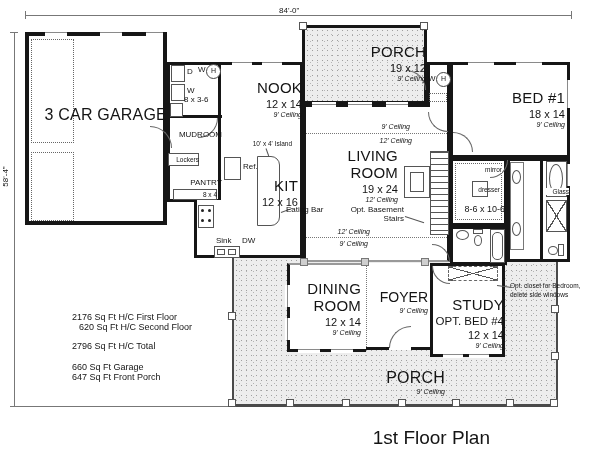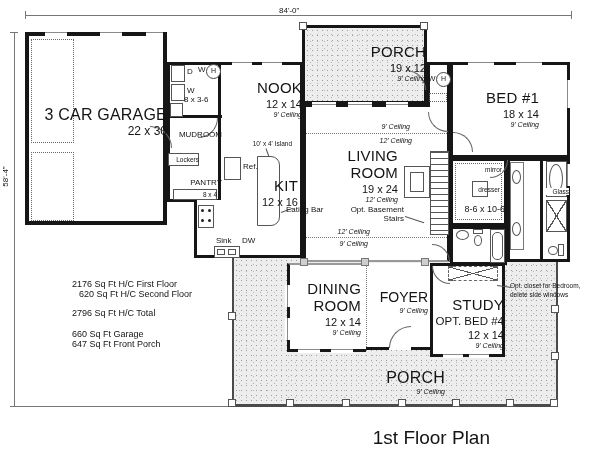--- a/index.html
+++ b/index.html
@@ -31,21 +31,21 @@
   .leader{position:absolute;background:#555;height:1px;transform-origin:left center;z-index:7;}
   .stairs{position:absolute;background:repeating-linear-gradient(#555 0 1px,#fff 1px 6px);border:1px solid #555;z-index:6;}
   .xbox{background-image:linear-gradient(to top right,transparent 48%,#555 48% 52%,transparent 52%),
                         linear-gradient(to bottom right,transparent 48%,#555 48% 52%,transparent 52%);}
   .whc{position:absolute;width:13px;height:13px;border:1px solid #444;border-radius:50%;font-size:7px;line-height:12px;text-align:center;background:#fff;z-index:7;}
   .dimline-h{position:absolute;border-top:1px solid #777;z-index:1;}
   .dimline-v{position:absolute;border-left:1px solid #777;z-index:1;}
   .dimlbl{position:absolute;font-size:8px;background:#fff;padding:0 3px;z-index:2;}
   .burner{position:absolute;width:3px;height:3px;background:#222;border-radius:50%;z-index:7;}
   .caption{position:absolute;font-size:19px;text-align:right;z-index:8;}
-  .stats{position:absolute;font-size:9px;line-height:10px;z-index:8;white-space:nowrap;}
+  .stats{position:absolute;font-size:9px;line-height:10px;z-index:8;white-space:nowrap;margin-top:33px;}
 </style>
 </head>
 <body>
 
 <div class="plan">
 
   <div class="dimline-h" style="left:25px;top:15px;width:547px;"></div>
   <div class="abs" style="left:25px;top:11px;width:1px;height:8px;background:#777;"></div>
   <div class="abs" style="left:571px;top:11px;width:1px;height:8px;background:#777;"></div>
   <div class="dimlbl" style="left:276px;top:6px;">84'-0"</div>
@@ -130,21 +130,20 @@
   <div class="fix" style="left:168px;top:153px;width:31px;height:13px;"></div>
   <div class="lbl tiny" style="left:168px;top:156px;width:31px;">Lockers</div>
   <div class="lbl small" style="left:167px;top:179px;width:55px;">PANTRY</div>
   <div class="fix" style="left:173px;top:189px;width:44px;height:11px;"></div>
   <div class="lbl tiny" style="left:173px;top:191px;width:44px;">8 x 4</div>
   <div class="arc" style="left:150px;top:126px;width:22px;height:22px;transform:rotate(90deg);"></div>
   <div class="arc" style="left:198px;top:118px;width:20px;height:20px;transform:rotate(180deg);"></div>
 
   <div class="lbl" style="left:25px;top:106px;width:142px;">
     <span class="name" style="font-size:16px;">3 CAR GARAGE</span>
-    <span class="size" style="font-size:12px;">22 x 30</span>
   </div>
 
   <div class="lbl" style="left:220px;top:80px;width:82px;">
     <span class="name">NOOK</span>
     <span class="size">12 x 14</span>
     <span class="ceil">9' Ceiling</span>
   </div>
   <div class="fix" style="left:224px;top:157px;width:17px;height:23px;"></div>
   <div class="lbl small" style="left:243px;top:163px;">Ref.</div>
   <div class="fix" style="left:257px;top:156px;width:23px;height:70px;border-radius:0 9px 9px 0;"></div>
@@ -194,21 +193,21 @@
     <span style="display:block;">Stairs</span>
   </div>
   <div class="leader" style="left:405px;top:216px;width:20px;transform:rotate(18deg);"></div>
 
   <div class="stairs" style="left:430px;top:151px;width:17px;height:82px;"></div>
   <div class="lbl small" style="left:428px;top:75px;">W</div>
   <div class="whc" style="left:436px;top:72px;">H</div>
   <div class="dash" style="left:429px;top:93px;width:18px;height:9px;border-style:dotted;"></div>
   <div class="arc" style="left:428px;top:112px;width:20px;height:20px;transform:rotate(270deg);"></div>
 
-  <div class="lbl" style="left:429px;top:90px;width:110px;">
+  <div class="lbl" style="left:455px;top:90px;width:110px;">
     <span class="name">BED #1</span>
     <span class="size">18 x 14</span>
     <span class="ceil">9' Ceiling</span>
   </div>
   <div class="arc" style="left:453px;top:132px;width:20px;height:20px;transform:rotate(90deg);"></div>
 
   <div class="dash" style="left:455px;top:163px;width:47px;height:57px;border-style:dotted;"></div>
   <div class="lbl tiny" style="left:472px;top:166px;width:30px;background:#fff;">mirror</div>
   <div class="fix" style="left:472px;top:181px;width:16px;height:16px;"></div>
   <div class="lbl tiny" style="left:458px;top:186px;width:42px;">dresser</div>

